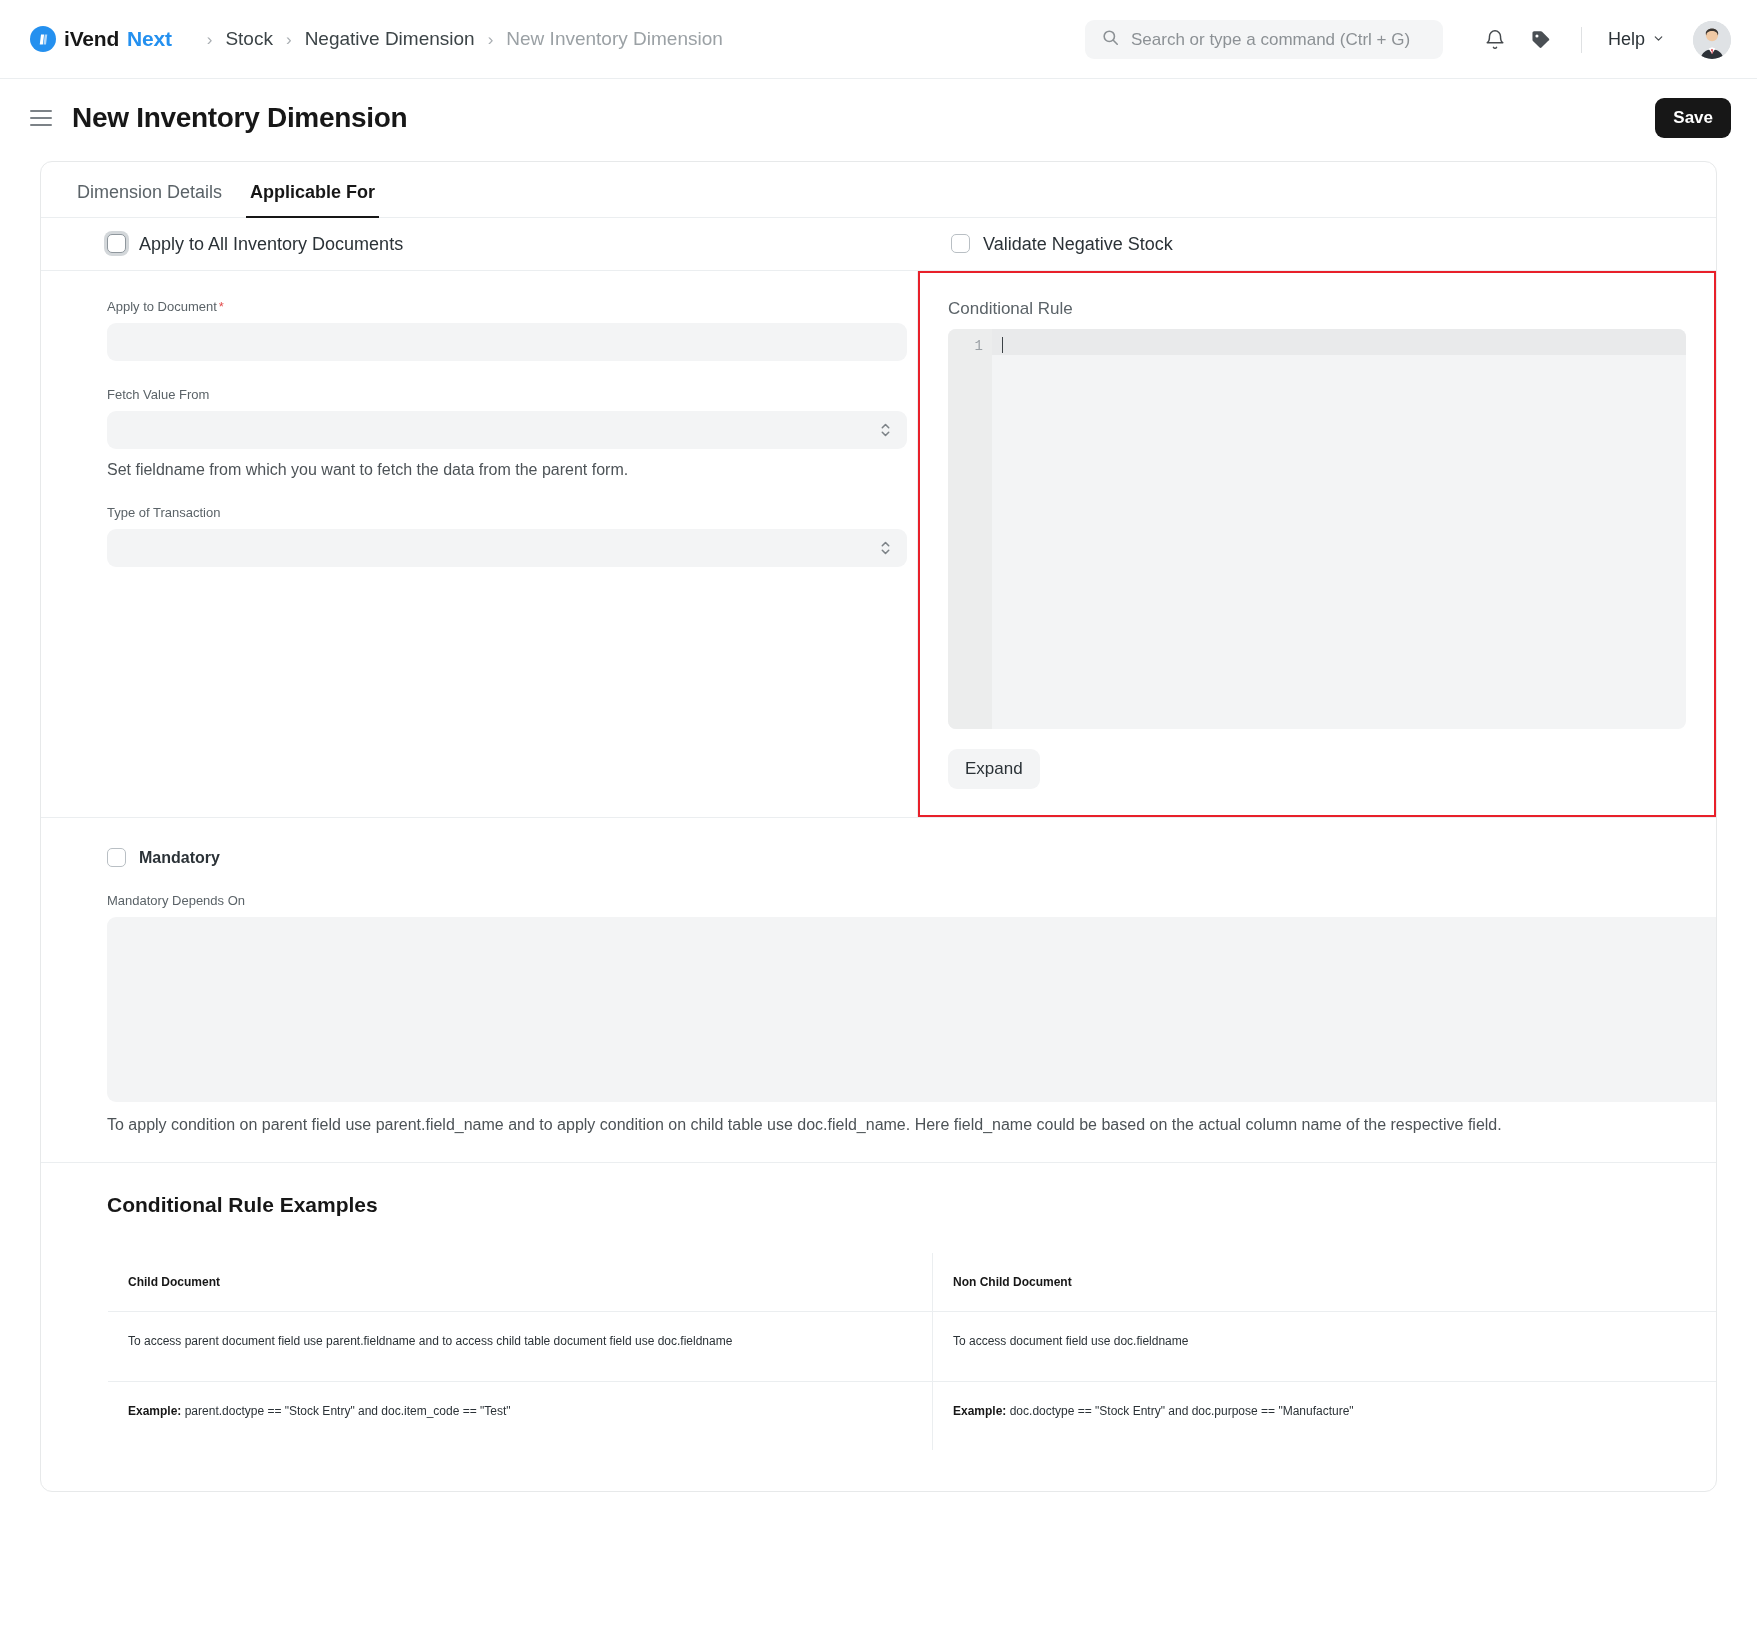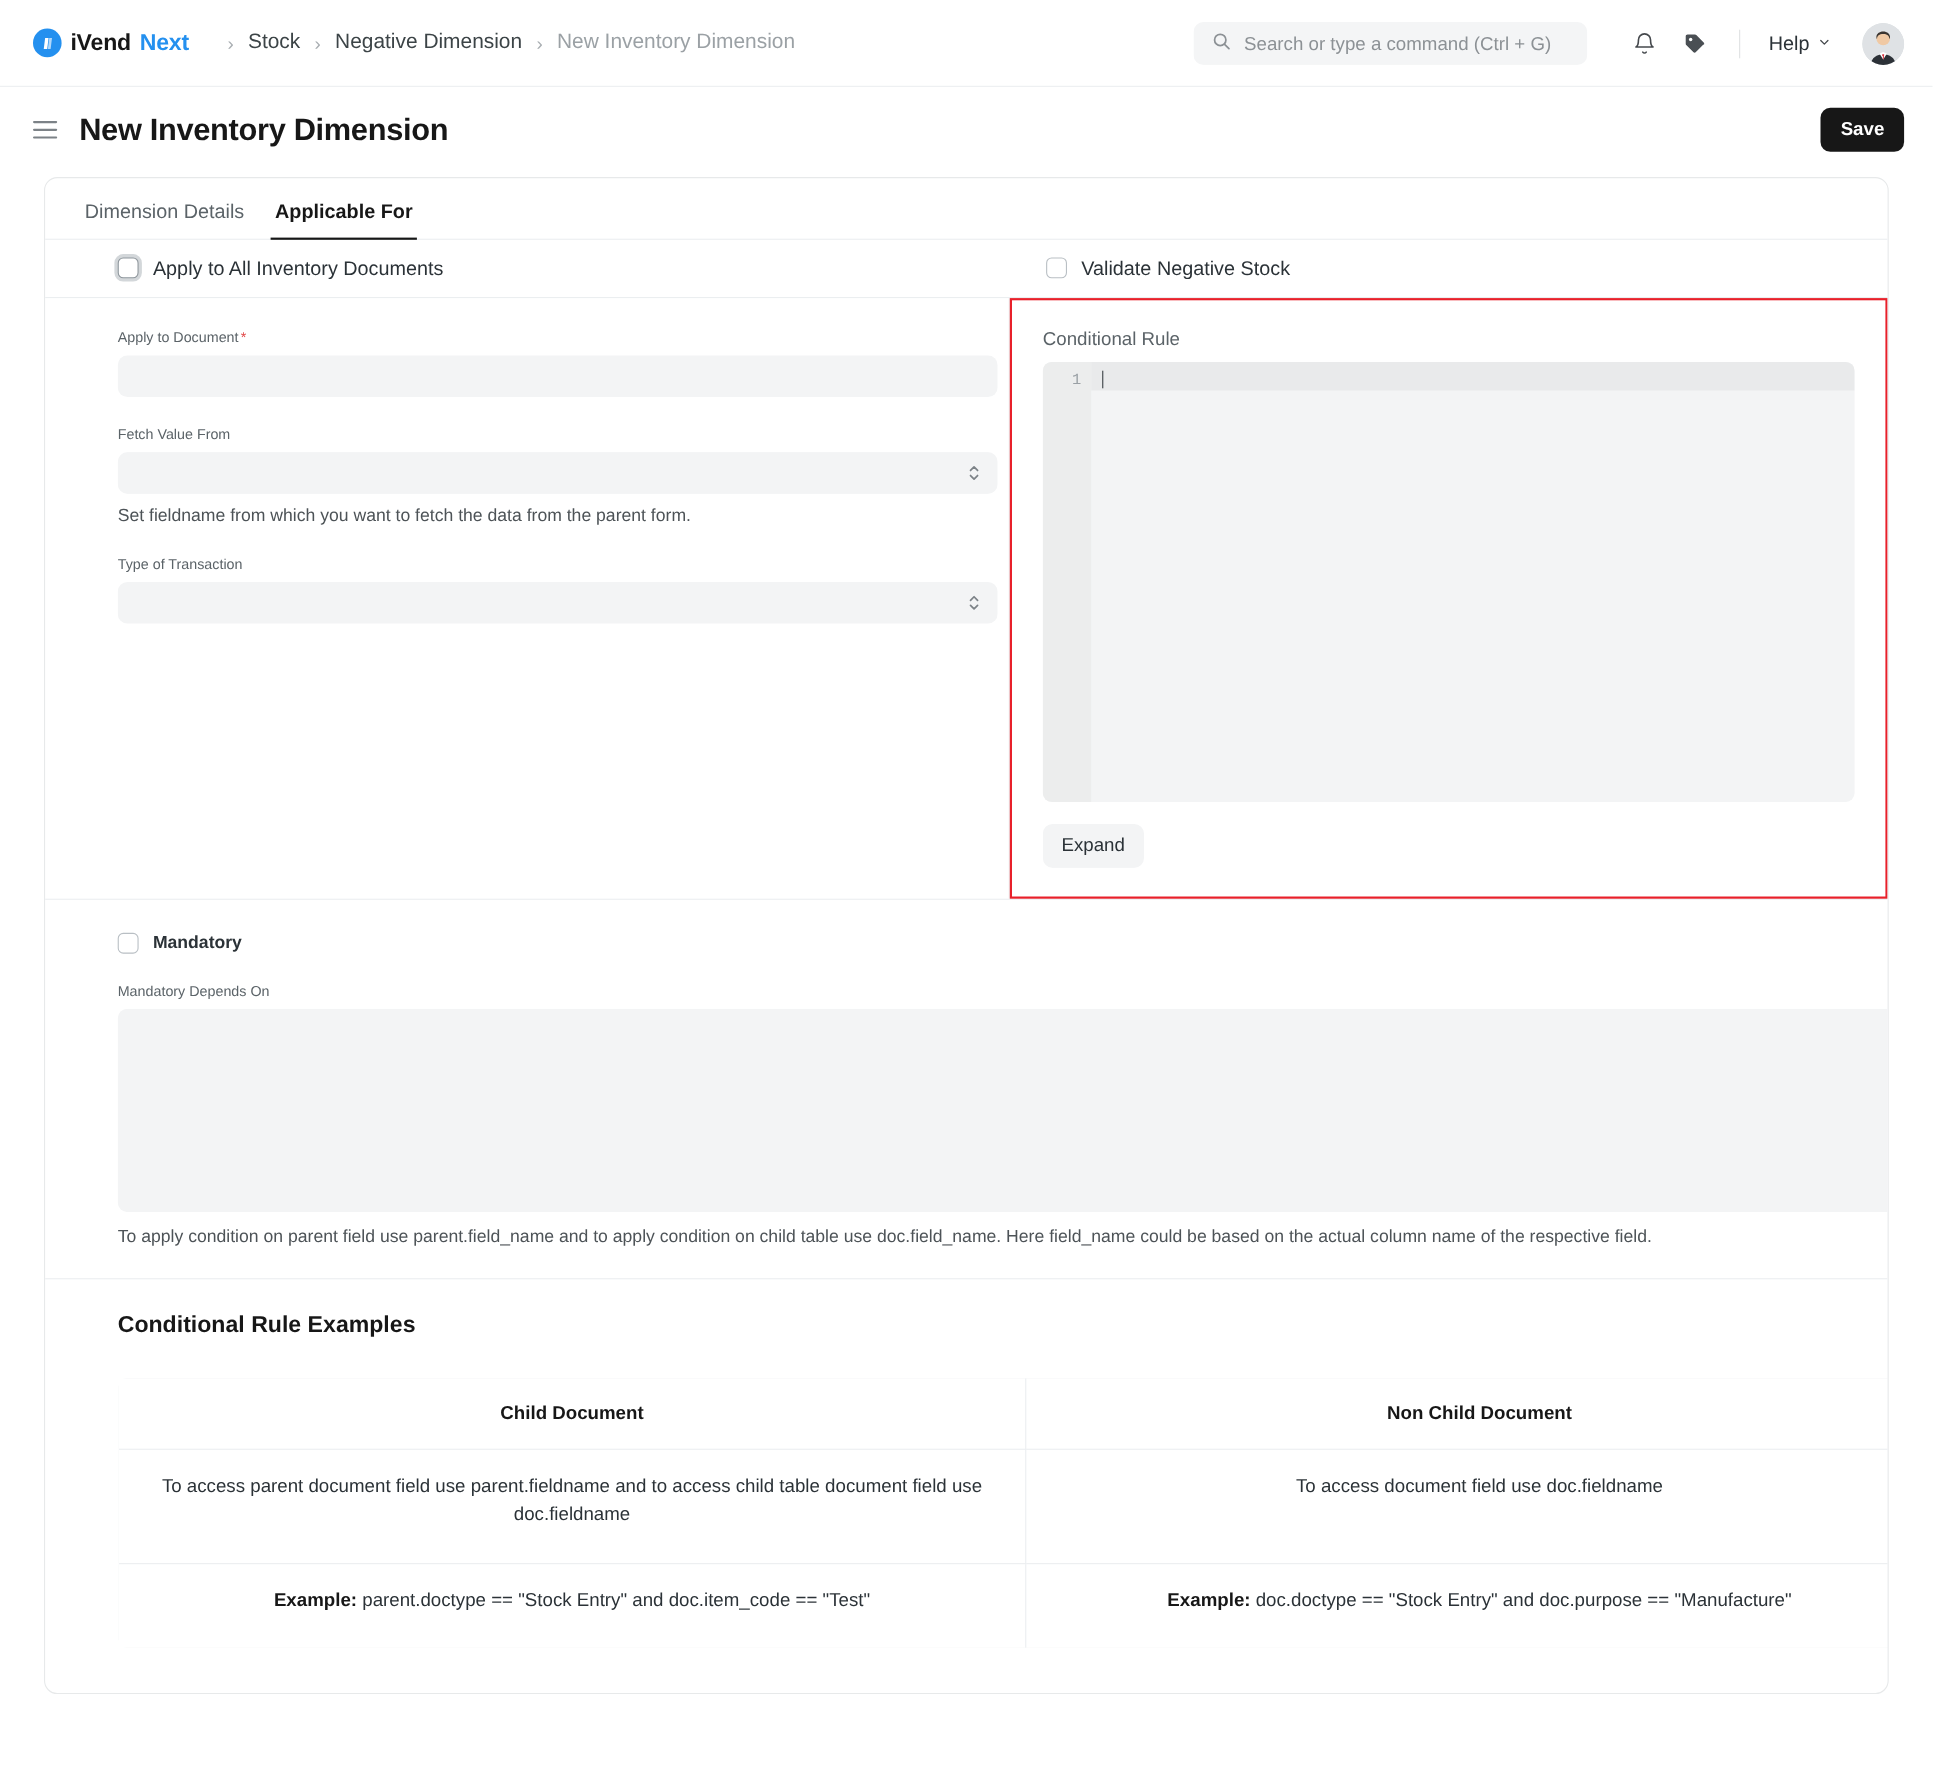--- a/index.html
+++ b/index.html
@@ -242,25 +242,25 @@
   .ta-help { font-size: 16px; color: #4d5357; margin-top: 14px; }
 
   
   .examples { padding: 30px 40px 40px 66px; }
   .ex-table {
     width: 1651px; border-collapse: collapse;
     border: 1px solid #e7e9ea; border-radius: 8px; overflow: hidden;
     margin-top: 35px;
   }
   .ex-table th, .ex-table td {
-    text-align: center; vertical-align: top;
+    text-align: left; vertical-align: top;
     padding: 20px 20px;
     border-bottom: 1px solid #ebeef0;
     border-right: 1px solid #ebeef0;
-    font-size: 17px;
+    font-size: 12px;
     width: 50%;
   }
   .ex-table th:last-child, .ex-table td:last-child { border-right: none; }
   .ex-table tr:last-child td { border-bottom: none; }
   .ex-table th { font-weight: 700; color: #171717; padding-top: 22px; padding-bottom: 22px; }
   .ex-table td { color: #2b3237; line-height: 1.55; }
   .ex-table td.tall { padding-bottom: 30px; }
   .ex-b { font-weight: 700; color: #171717; }
 </style>
 </head>

